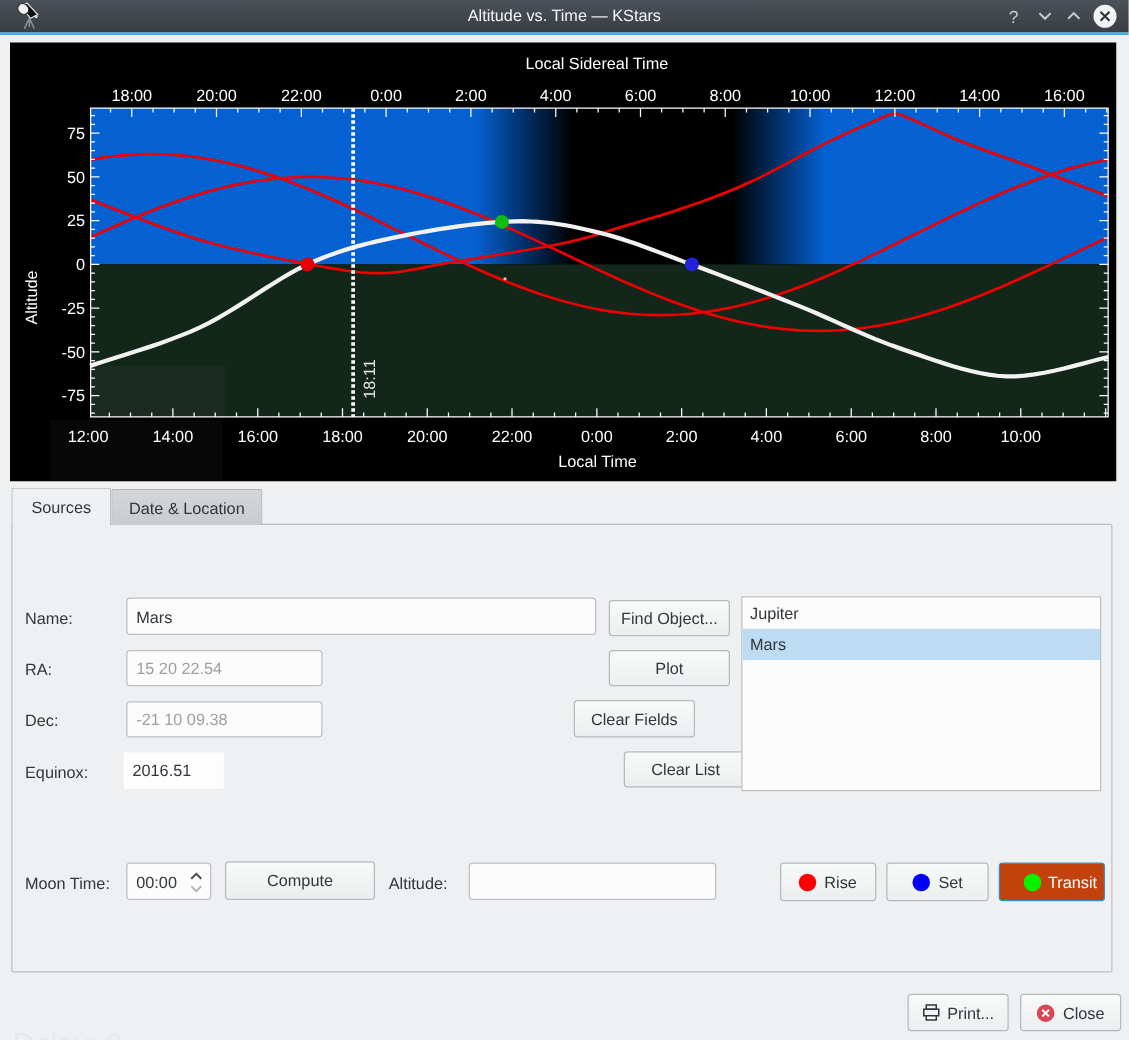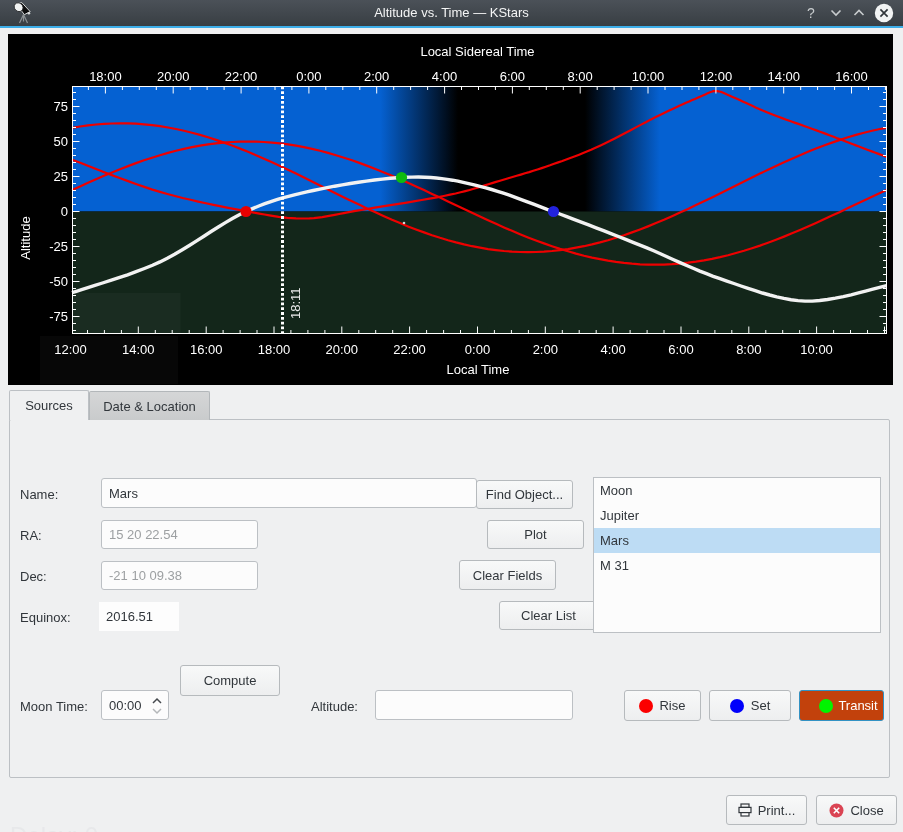--- a/index.html
+++ b/index.html
@@ -276,39 +276,37 @@
 <div class="abs" style="left:9px;top:419px;width:881px;height:359px;border:1px solid #bcc0c4;border-radius:2px;background:#eff0f1"></div>
 
 <div class="abs label" style="left:20px;top:487px">Name:</div>
 <div class="abs label" style="left:20px;top:528px">RA:</div>
 <div class="abs label" style="left:20px;top:569px">Dec:</div>
 <div class="abs label" style="left:20px;top:610px">Equinox:</div>
 <div class="abs input" style="left:101px;top:478px;width:376px;height:30px">Mars</div>
 <div class="abs input" style="left:101px;top:520px;width:157px;height:29px;color:#9da0a2">15 20 22.54</div>
 <div class="abs input" style="left:101px;top:561px;width:157px;height:29px;color:#9da0a2">-21 10 09.38</div>
 <div class="abs input" style="left:99px;top:602px;width:80px;height:29px;border:none;background:#fdfdfd;border-radius:0">2016.51</div>
-<div class="abs btn" style="left:476px;top:480px;width:97px;height:29px">Find Object...</div>
+<div class="abs btn" style="left:487px;top:480px;width:97px;height:29px">Find Object...</div>
 <div class="abs btn" style="left:487px;top:520px;width:97px;height:29px">Plot</div>
 <div class="abs btn" style="left:459px;top:560px;width:97px;height:30px">Clear Fields</div>
 <div class="abs btn" style="left:499px;top:601px;width:99px;height:29px">Clear List</div>
 <div class="abs" style="left:593px;top:477px;width:288px;height:156px;background:#fcfcfc;border:1px solid #bcc0c4;font-size:13px;color:#31363b">
-  <div style="height:24.9px;display:flex;align-items:center;padding-left:6px">Moon</div>
   <div style="height:24.9px;display:flex;align-items:center;padding-left:6px">Jupiter</div>
   <div style="height:24.9px;display:flex;align-items:center;padding-left:6px;background:#bddcf4">Mars</div>
-  <div style="height:24.9px;display:flex;align-items:center;padding-left:6px">M 31</div>
 </div>
 
 <div class="abs label" style="left:20px;top:699px">Moon Time:</div>
 <div class="abs input" style="left:101px;top:690px;width:68px;height:30px">00:00
   <svg class="abs" style="right:5px;top:5px" width="12" height="20">
       <path d="M2 7 L6 3 L10 7" stroke="#45494d" stroke-width="1.5" fill="none"></path>
       <path d="M2 13 L6 17 L10 13" stroke="#b4b7b9" stroke-width="1.5" fill="none"></path>
     </svg>
 </div>
-<div class="abs btn" style="left:180px;top:665px;width:100px;height:31px">Compute</div>
+<div class="abs btn" style="left:180px;top:689px;width:120px;height:31px">Compute</div>
 <div class="abs label" style="left:311px;top:699px">Altitude:</div>
 <div class="abs input" style="left:375px;top:690px;width:198px;height:30px"></div>
 <div class="abs btn" style="left:624px;top:690px;width:77px;height:31px"><span class="dot" style="background:#fb0000;margin-right:6px"></span>Rise</div>
 <div class="abs btn" style="left:709px;top:690px;width:82px;height:31px"><span class="dot" style="background:#0000fb;margin-right:7px"></span>Set</div>
 <div class="abs btn" style="left:799px;top:690px;width:85px;height:31px;background:#c2410c;border-color:#3292c4;color:#ffffff;padding-left:14px"><span class="dot" style="background:#00f400;margin-right:5px"></span>Transit</div>
 
 <div class="abs btn" style="left:726px;top:795px;width:81px;height:30px">
 <svg width="14" height="14" viewBox="0 0 14 14" style="margin-right:6px">
       <rect x="3" y="1" width="8" height="3.4" fill="none" stroke="#31363b" stroke-width="1.2"></rect>
       <rect x="1" y="4.4" width="12" height="5.2" fill="none" stroke="#31363b" stroke-width="1.2"></rect>

